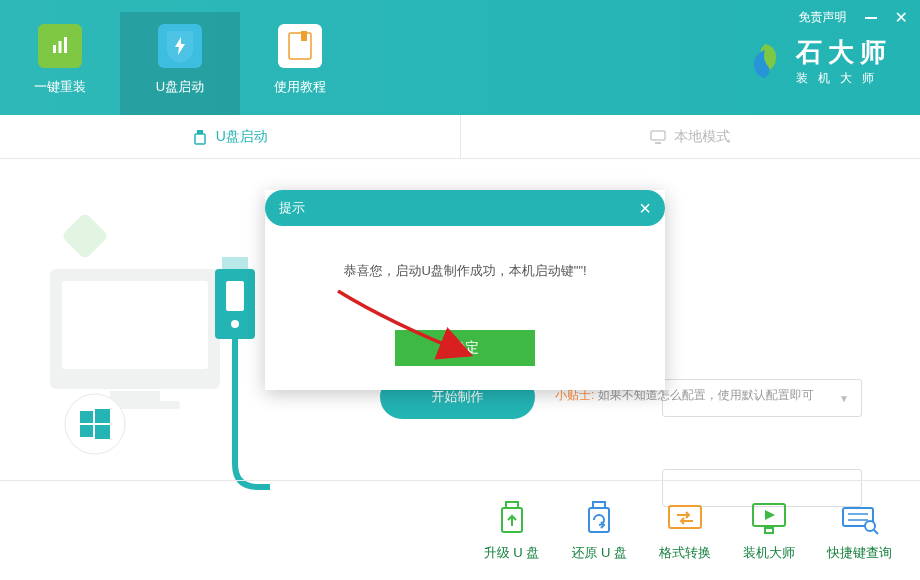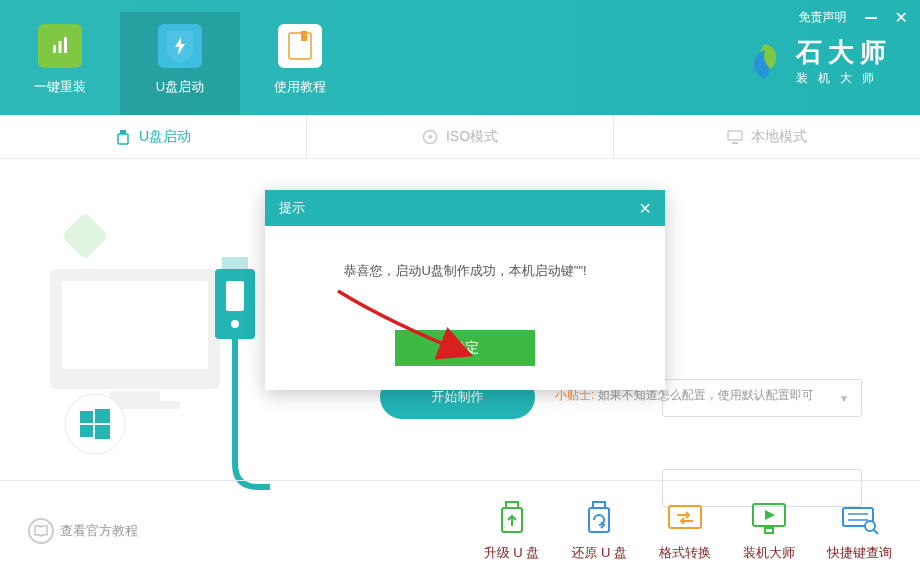--- a/index.html
+++ b/index.html
@@ -46,25 +46,25 @@
     .dropdown-stub::after { content: '▼'; color: #bbb; font-size: 10px; }
     
     .box-stub { position: absolute; right: 58px; top: 310px; width: 200px; height: 38px; border: 1px solid #ddd; border-radius: 3px; }
     
     .footer { height: 100px; border-top: 1px solid #e8e8e8; display: flex; align-items: center; padding: 0 28px; position: absolute; bottom: 0; left: 0; right: 0; }
     .footer-left { display: flex; gap: 18px; }
     .footer-link { display: flex; align-items: center; gap: 6px; color: #999; font-size: 13px; cursor: pointer; }
     .footer-link-icon { width: 26px; height: 26px; border: 2px solid #ccc; border-radius: 50%; display: flex; align-items: center; justify-content: center; }
     
     .footer-actions { margin-left: auto; display: flex; gap: 32px; }
-    .footer-action { display: flex; flex-direction: column; align-items: center; gap: 8px; color: #7f1d1d; font-size: 13px; cursor: pointer; }
+    .footer-action { display: flex; flex-direction: column; align-items: center; gap: 8px; color: #15803d; font-size: 13px; cursor: pointer; }
     .fa-icon { width: 40px; height: 36px; }
     
     .modal { position: absolute; left: 265px; top: 190px; width: 400px; background: #fff; box-shadow: 0 4px 18px rgba(0,0,0,0.22); z-index: 100; }
-    .modal-header { height: 36px; background: #24b4b4; color: #fff; display: flex; align-items: center; padding: 0 14px; font-size: 13px; }
+    .modal-header { height: 36px; background: #24b4b4; color: #fff; display: flex; align-items: center; padding: 0 14px; font-size: 13px; border-radius: 18px; }
     .modal-close { margin-left: auto; font-size: 20px; cursor: pointer; }
     .modal-body { padding: 36px 20px 30px; text-align: center; font-size: 13px; color: #555; }
     .modal-btn { width: 140px; height: 36px; background: #3eb944; color: #fff; margin: 20px auto 24px; display: flex; align-items: center; justify-content: center; font-size: 14px; cursor: pointer; }
     
     .arrow { position: absolute; left: 330px; top: 283px; z-index: 101; pointer-events: none; }
   </style>
 </head>
 <body>
 
 <div class="header">
@@ -122,27 +122,20 @@
 <div class="sub-tabs">
   <div class="sub-tab active">
     <svg class="sub-tab-icon" viewBox="0 0 16 16">
         <rect x="5" y="1" width="6" height="4" fill="#24b4b4"></rect>
         <rect x="3" y="5" width="10" height="10" rx="1" fill="none" stroke="#24b4b4" stroke-width="1.5"></rect>
       </svg>
     <span>U盘启动</span>
   </div>
   <div class="sub-tab">
     <svg class="sub-tab-icon" viewBox="0 0 16 16">
-        <circle cx="8" cy="8" r="6.5" fill="none" stroke="#ccc" stroke-width="1.5"></circle>
-        <circle cx="8" cy="8" r="2" fill="#ccc"></circle>
-      </svg>
-    <span>ISO模式</span>
-  </div>
-  <div class="sub-tab">
-    <svg class="sub-tab-icon" viewBox="0 0 16 16">
         <rect x="1" y="2" width="14" height="9" rx="1" fill="none" stroke="#ccc" stroke-width="1.5"></rect>
         <rect x="5" y="13" width="6" height="2" fill="#ccc"></rect>
       </svg>
     <span>本地模式</span>
   </div>
 </div>
 
 <div class="content">
   <div class="illustration">
     <svg width="230" height="290" viewBox="0 0 230 290">
@@ -193,28 +186,20 @@
   <defs>
       <marker id="ah" markerWidth="12" markerHeight="12" refX="9" refY="5" orient="auto">
         <path d="M0,0 L10,5 L0,10 Z" fill="#d92020"></path>
       </marker>
     </defs>
   <path d="M8 8 Q60 40 140 72" stroke="#d92020" stroke-width="3.5" fill="none" marker-end="url(#ah)"></path>
 </svg>
 
 <div class="footer">
   <div class="footer-left">
-    <div class="footer-link">
-      <span class="footer-link-icon">
-        <svg width="14" height="12" viewBox="0 0 14 12">
-            <path d="M1 1 Q4 0 7 2 Q10 0 13 1 L13 10 Q10 9 7 11 Q4 9 1 10 Z" fill="none" stroke="#bbb" stroke-width="1.2"></path>
-          </svg>
-      </span>
-      <span>查看官方教程</span>
-    </div>
   </div>
 
   <div class="footer-actions">
     <div class="footer-action">
       <svg class="fa-icon" viewBox="0 0 40 36">
           <rect x="14" y="2" width="12" height="6" fill="none" stroke="#3eb944" stroke-width="2"></rect>
           <rect x="10" y="8" width="20" height="24" rx="2" fill="none" stroke="#3eb944" stroke-width="2"></rect>
           <path d="M20 26 L20 16 M16 20 L20 16 L24 20" stroke="#3eb944" stroke-width="2" fill="none"></path>
         </svg>
       <span>升级 U 盘</span>

